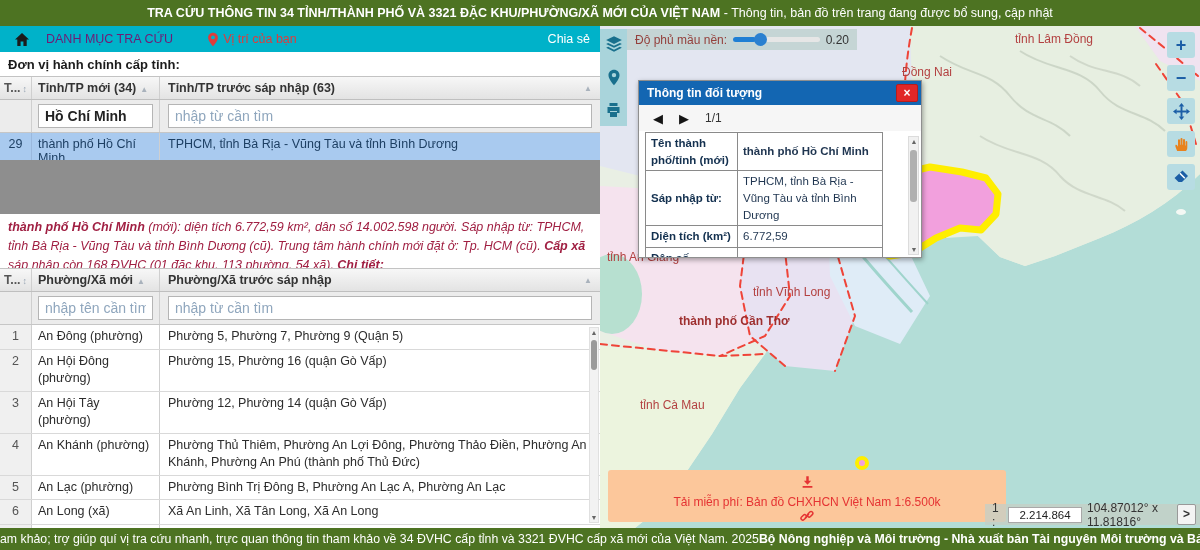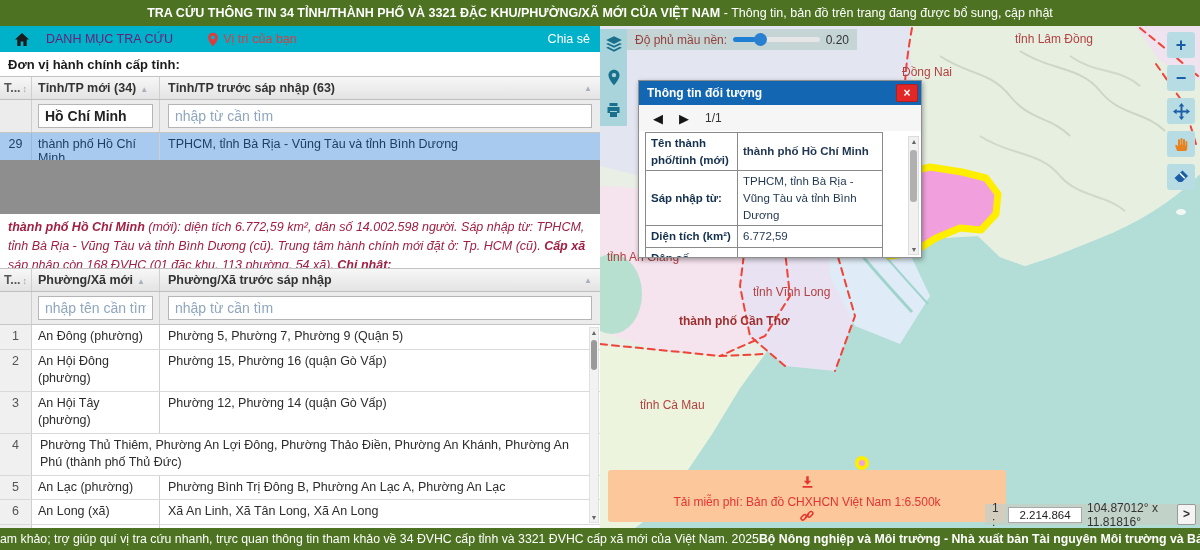--- a/index.html
+++ b/index.html
@@ -151,21 +151,21 @@
       </div>
       <div class="g-row row-selected">
         <div class="c-num">29</div>
         <div class="c-new">thành phố Hồ Chí Minh</div>
         <div class="c-old">TPHCM, tỉnh Bà Rịa - Vũng Tàu và tỉnh Bình Dương</div>
       </div>
     </div>
     <div class="gray-fill"></div>
 
     <div class="description">
-      <b>thành phố Hồ Chí Minh</b><span> (mới): diện tích 6.772,59 km², dân số 14.002.598 người. Sáp nhập từ: TPHCM, tỉnh Bà Rịa - Vũng Tàu và tỉnh Bình Dương (cũ). Trung tâm hành chính mới đặt ở: Tp. HCM (cũ). </span><b>Cấp xã</b><span> sáp nhập còn 168 ĐVHC (01 đặc khu, 113 phường, 54 xã). </span><b>Chi nhật:</b>
+      <b>thành phố Hồ Chí Minh</b><span> (mới): diện tích 6.772,59 km², dân số 14.002.598 người. Sáp nhập từ: TPHCM, tỉnh Bà Rịa - Vũng Tàu và tỉnh Bình Dương (cũ). Trung tâm hành chính mới đặt ở: Tp. HCM (cũ). </span><b>Cấp xã</b><span> sáp nhập còn 168 ĐVHC (01 đặc khu, 113 phường, 54 xã). </span><b>Chi tiết:</b>
     </div>
 
     <div class="ward-wrap">
       <div class="grid" style="top:0;">
         <div class="g-row g-head">
           <div class="c-num"><span>T...</span><span class="sort-updown">↕</span></div>
           <div class="c-new"><span>Phường/Xã mới</span><span class="sort-up">▲</span></div>
           <div class="c-old"><span>Phường/Xã trước sáp nhập</span><span class="sort-right">▲</span></div>
         </div>
         <div class="g-row g-filter">
@@ -184,20 +184,21 @@
               <div class="c-new">An Hội Đông (phường)</div>
               <div class="c-old">Phường 15, Phường 16 (quận Gò Vấp)</div>
             </div>
           <div class="g-row">
               <div class="c-num">3</div>
               <div class="c-new">An Hội Tây (phường)</div>
               <div class="c-old">Phường 12, Phường 14 (quận Gò Vấp)</div>
             </div>
           <div class="g-row">
               <div class="c-num">4</div>
+              <div class="c-new">An Khánh (phường)</div>
               <div class="c-old">Phường Thủ Thiêm, Phường An Lợi Đông, Phường Thảo Điền, Phường An Khánh, Phường An Phú (thành phố Thủ Đức)</div>
             </div>
           <div class="g-row">
               <div class="c-num">5</div>
               <div class="c-new">An Lạc (phường)</div>
               <div class="c-old">Phường Bình Trị Đông B, Phường An Lạc A, Phường An Lạc</div>
             </div>
           <div class="g-row">
               <div class="c-num">6</div>
               <div class="c-new">An Long (xã)</div>

